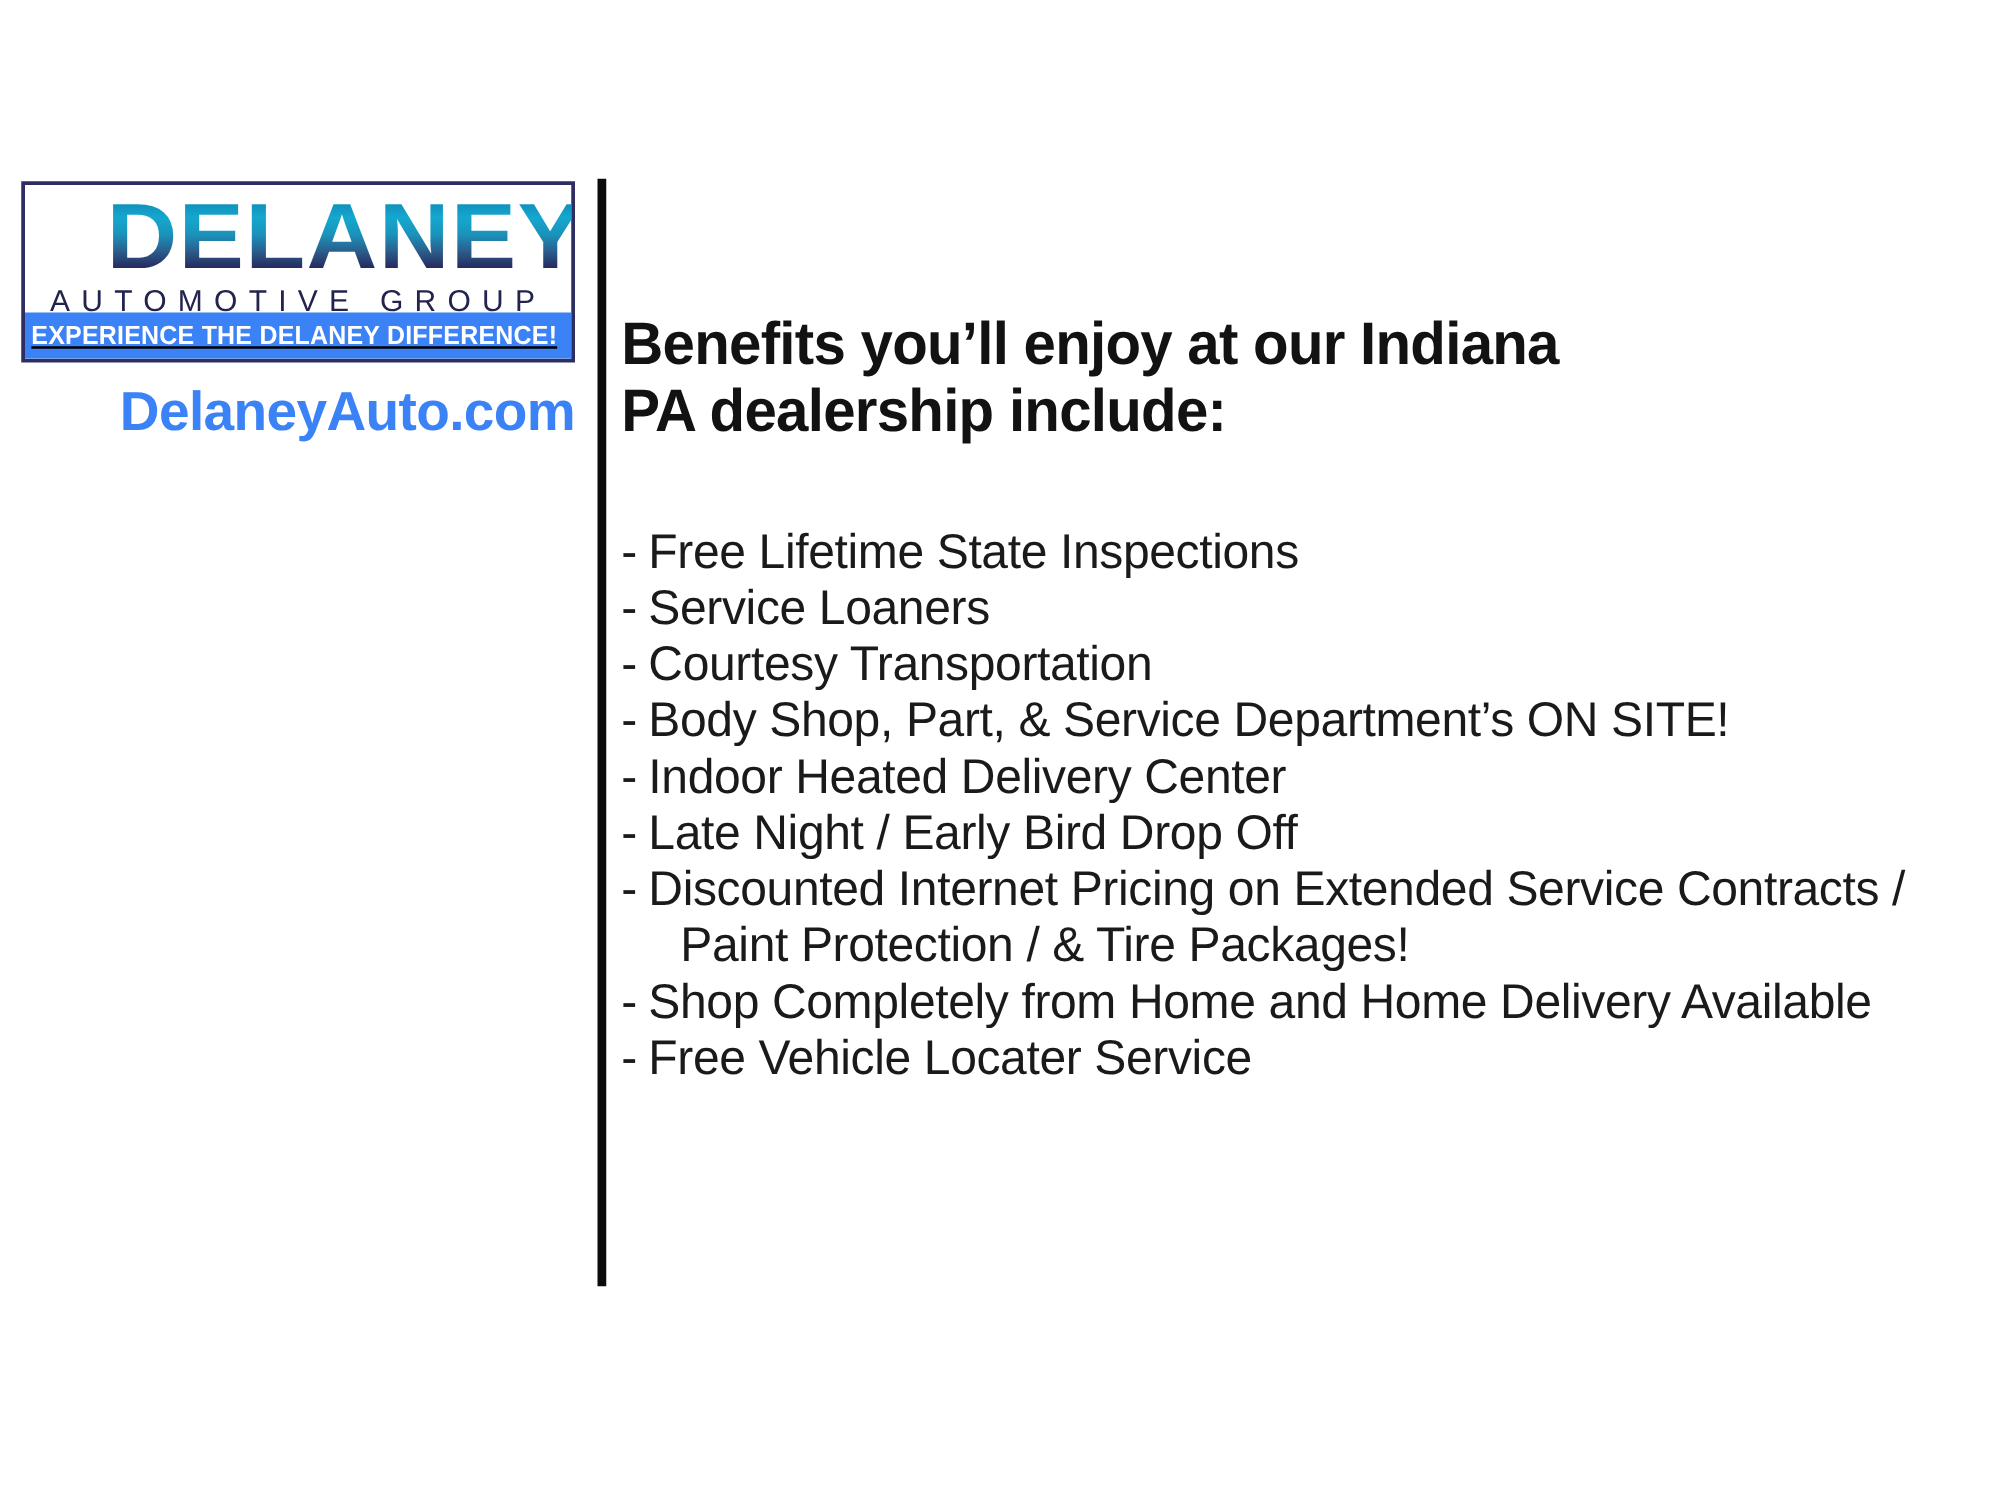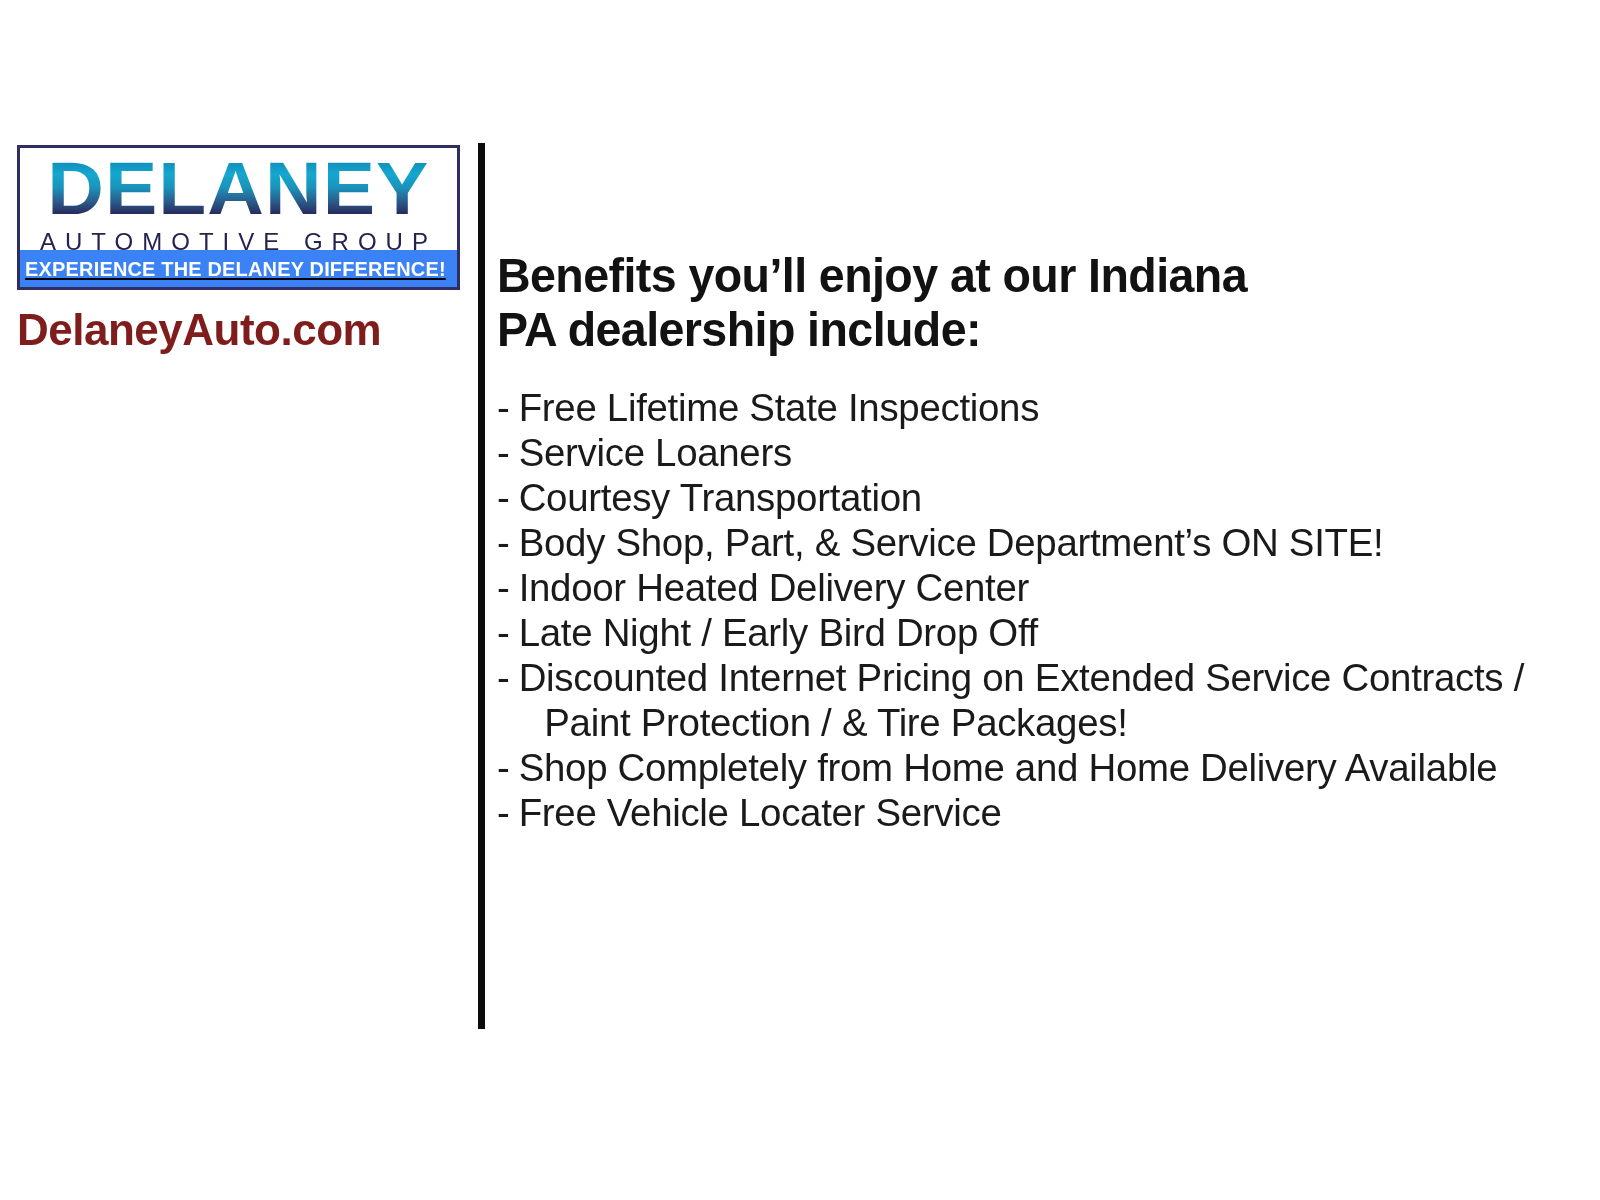--- a/index.html
+++ b/index.html
@@ -45,21 +45,21 @@
   }
 
   #logo-wordmark {
     position: absolute;
     left: 0;
     top: 2px;
     width: 100%;
     height: 78px;
     display: flex;
     align-items: center;
-    justify-content: center;
+    justify-content: flex-end;
   }
 
   #logo-wordmark .word {
     font-family: "Liberation Sans", sans-serif;
     font-weight: 700;
     font-size: 74px;
     line-height: 74px;
     letter-spacing: 1px;
     transform: scaleX(1.06);
     background-image: linear-gradient(
@@ -112,26 +112,26 @@
     color: #ffffff;
     transform: scaleX(0.95);
     white-space: nowrap;
   }
 
   #website-url {
     position: absolute;
     left: 17px;
     top: 305px;
     width: 443px;
-    text-align: left;
+    text-align: right;
     font-family: "Liberation Sans", sans-serif;
     font-weight: 700;
     font-size: 44px;
     letter-spacing: -0.5px;
-    color: #7f1d1d;
+    color: #3b82f6;
     white-space: nowrap;
   }
 
   
   #divider {
     position: absolute;
     left: 478px;
     top: 143px;
     width: 7px;
     height: 886px;
@@ -152,21 +152,21 @@
     font-size: 48px;
     line-height: 54px;
     color: #121212;
     letter-spacing: -0.6px;
     transform: scaleX(0.97);
     transform-origin: left center;
     max-width: 830px;
   }
 
   #benefits-list {
-    margin-top: 28px;
+    margin-top: 62px;
   }
 
   .benefit-row {
     font-family: "Liberation Sans", sans-serif;
     font-weight: 400;
     font-size: 39px;
     line-height: 45px;
     color: #1a1a1a;
     letter-spacing: -0.3px;
     white-space: nowrap;

